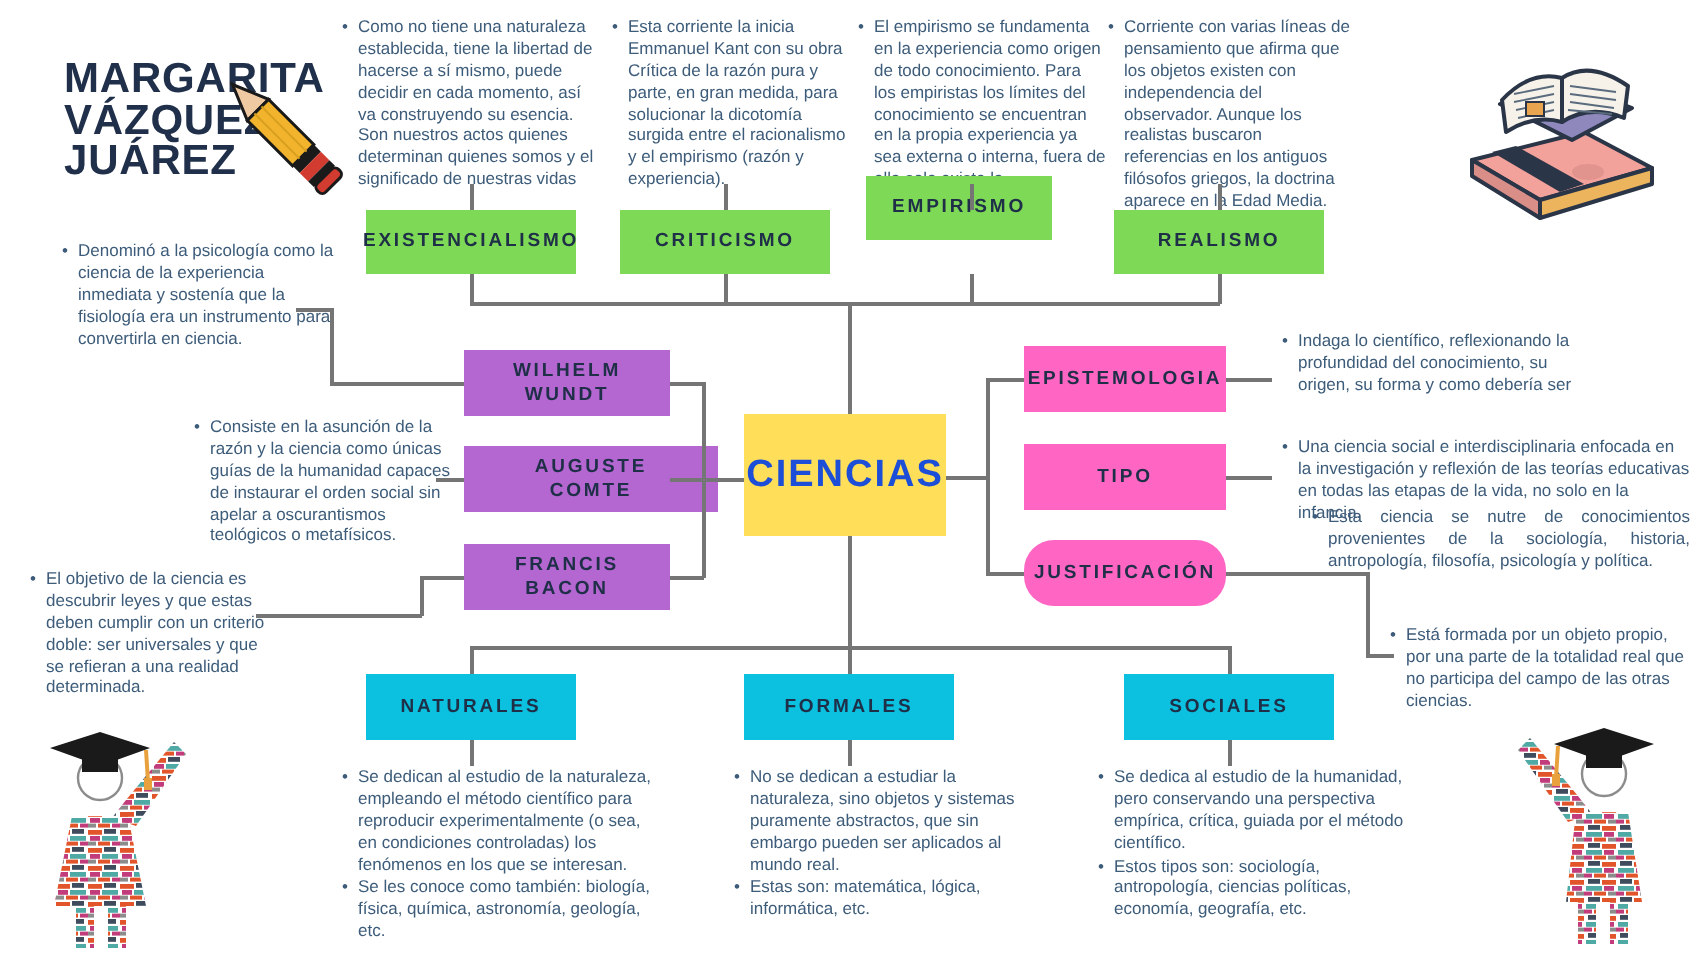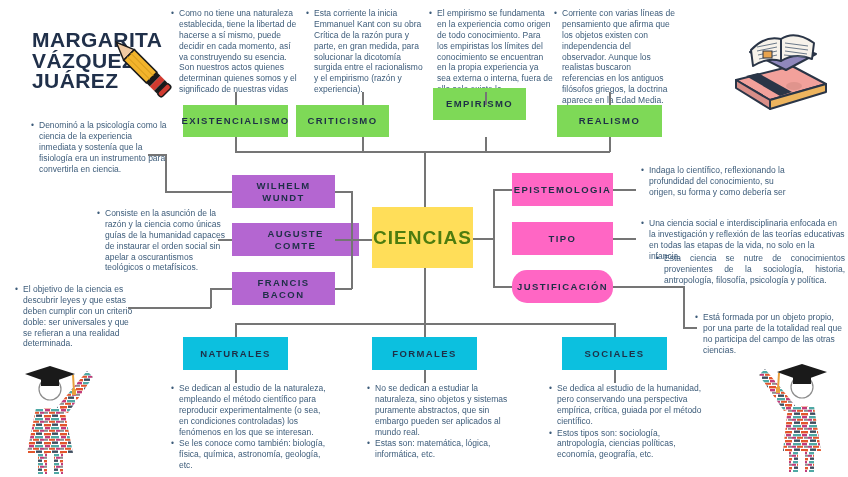--- a/index.html
+++ b/index.html
@@ -13,21 +13,21 @@
   .note li::before{content:"•";position:absolute;left:1px;top:0;}
   .justify li{text-align:justify;}
   .node{position:absolute;display:flex;align-items:center;justify-content:center;
         text-align:center;font-weight:bold;font-size:9.5px;letter-spacing:1.4px;
         color:#1E2F47;line-height:1.25;padding:16px;box-sizing:border-box;}
   .green{background:#7ED957;}
   .purple{background:#B466D1;}
   .pink{background:#FF66C4;}
   .cyan{background:#0CC0DF;}
   .center-node{position:absolute;display:flex;align-items:center;justify-content:center;
-        background:#FFDE59;color:#4d7c0f;font-weight:800;font-size:19px;letter-spacing:1px;}
+        background:#FFDE59;color:#1d4ed8;font-weight:800;font-size:19px;letter-spacing:1px;}
   .h{position:absolute;height:1.5px;background:#757575;}
   .v{position:absolute;width:1.5px;background:#757575;}
   svg{position:absolute;overflow:visible;}
 </style>
 </head>
 <body>
 
 <div class="canvas">
 
   <svg width="0" height="0">
@@ -101,21 +101,21 @@
   </div>
   <div class="note" style="left:553px;top:8px;width:122px;">
     <ul>
         <li>Corriente con varias líneas de pensamiento que afirma que los objetos existen con independencia del observador. Aunque los realistas buscaron referencias en los antiguos filósofos griegos, la doctrina aparece en la Edad Media.</li>
       </ul>
   </div>
 
   <div class="node green" style="left:183px;top:105px;width:105px;height:32px;">
       <span>EXISTENCIALISMO</span>
     </div>
-  <div class="node green" style="left:296px;top:105px;width:93px;height:32px;">
+  <div class="node green" style="left:310px;top:105px;width:105px;height:32px;">
       <span>CRITICISMO</span>
     </div>
   <div class="node green" style="left:433px;top:88px;width:93px;height:32px;">
       <span>EMPIRISMO</span>
     </div>
   <div class="node green" style="left:557px;top:105px;width:105px;height:32px;">
       <span>REALISMO</span>
     </div>
 
   <div class="note" style="left:30px;top:120px;width:138px;">

